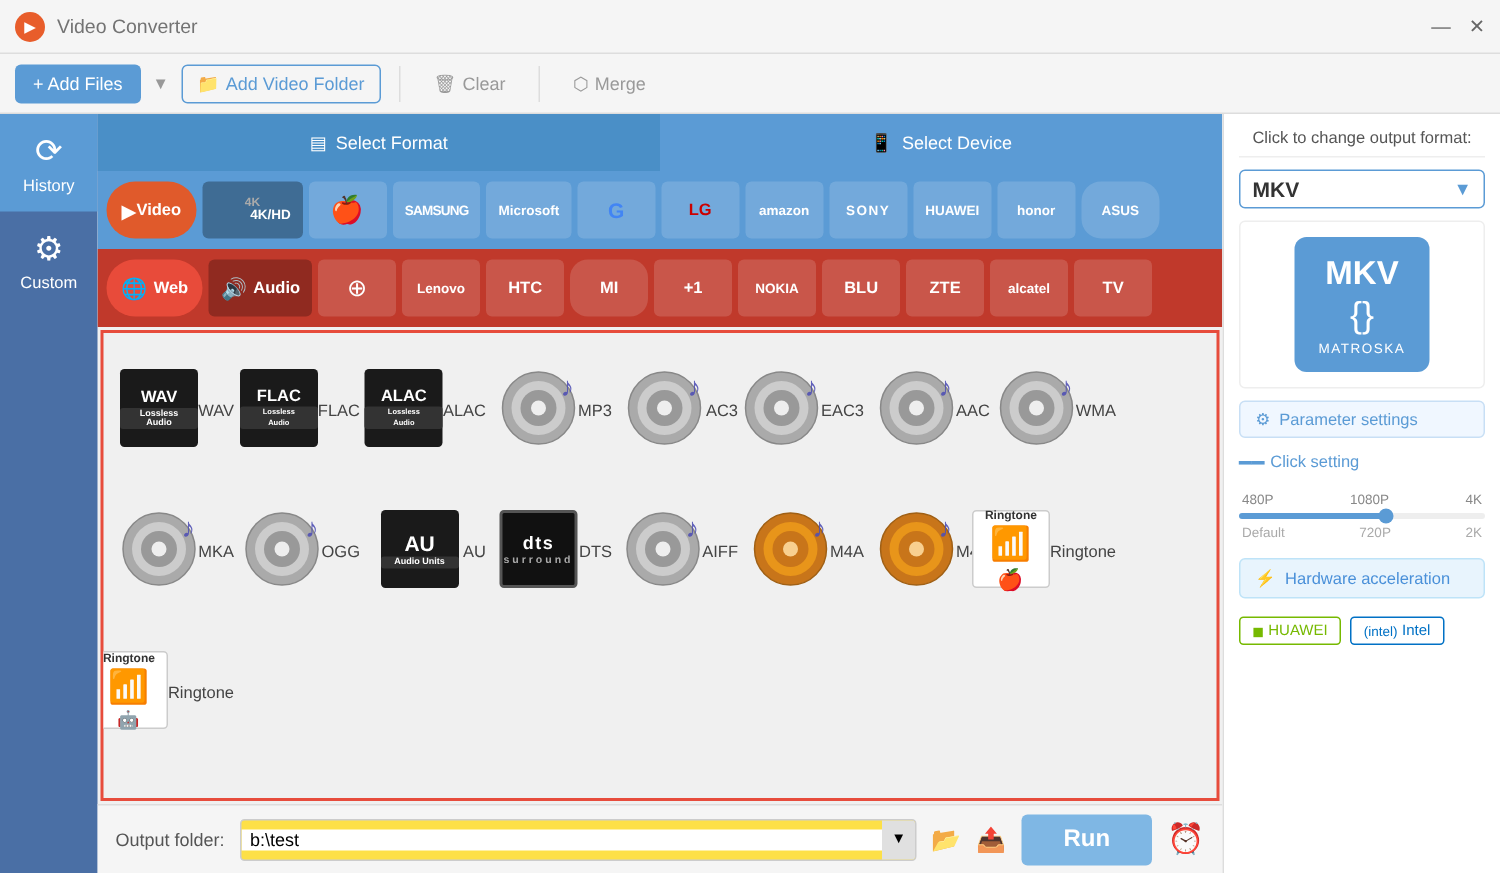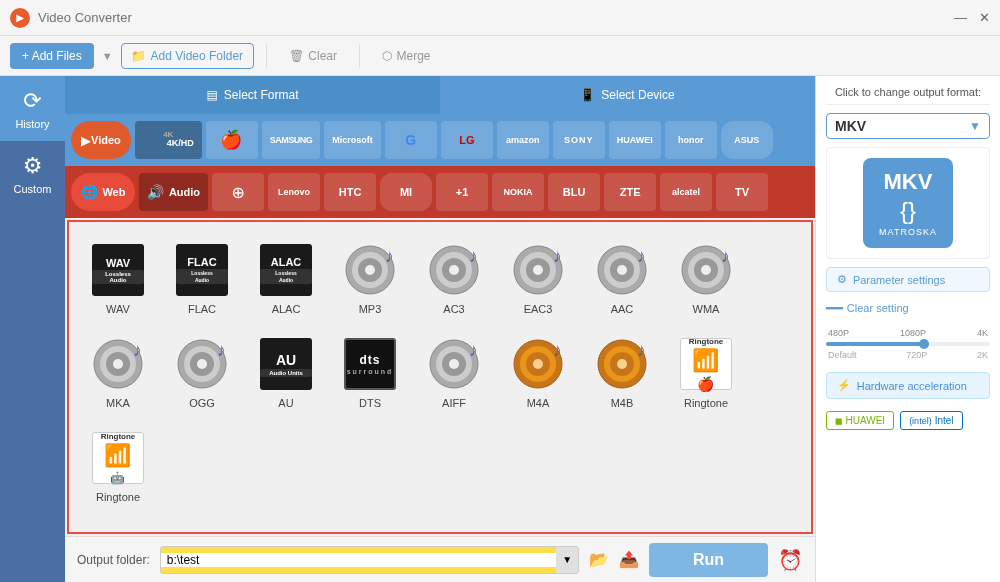--- a/index.html
+++ b/index.html
@@ -46,30 +46,30 @@
     
     
     .web-row { display: flex; background: #c0392b; height: 52px; align-items: center; padding: 0 6px; gap: 4px; overflow: hidden; }
     .web-btn { background: rgba(255,255,255,0.15); border-radius: 4px; padding: 4px 8px; cursor: pointer; color: white; font-size: 11px; display: flex; align-items: center; justify-content: center; min-width: 52px; height: 38px; }
     .web-btn.web-round { background: #e84b3a; border-radius: 20px; padding: 4px 10px; }
     .web-btn.audio-btn { background: rgba(0,0,0,0.25); border-radius: 4px; }
     
     
     .audio-grid-container { flex: 1; overflow-y: auto; padding: 10px; border: 2px solid #e74c3c; margin: 2px; }
     .audio-grid { display: flex; flex-wrap: wrap; gap: 6px; }
-    .audio-item { width: 78px; height: 88px; display: flex; flex-direction: column; align-items: center; justify-content: flex-end; cursor: pointer; padding-bottom: 4px; border: 1px solid transparent; border-radius: 4px; }
+    .audio-item { width: 78px; height: 88px; display: flex; flex-direction: row; align-items: center; justify-content: flex-end; cursor: pointer; padding-bottom: 4px; border: 1px solid transparent; border-radius: 4px; }
     .audio-icon { width: 58px; height: 58px; display: flex; align-items: center; justify-content: center; margin-bottom: 4px; }
     .audio-label { font-size: 11px; color: #444; text-align: center; }
     
     
     .bottom-bar { background: #f5f5f5; height: 46px; display: flex; align-items: center; padding: 0 12px; gap: 10px; border-top: 1px solid #ddd; }
     .output-label { font-size: 12px; color: #555; white-space: nowrap; }
     .btn-browse { background: transparent; border: none; cursor: pointer; font-size: 16px; color: #5b9bd5; }
     .btn-export { background: transparent; border: none; cursor: pointer; font-size: 16px; color: #5b9bd5; }
-    .btn-run { background: #7fb7e4; color: white; border: none; border-radius: 4px; padding: 8px 44px; font-size: 16px; cursor: pointer; font-weight: bold; }
+    .btn-run { background: #7fb7e4; color: white; border: none; border-radius: 4px; padding: 8px 28px; font-size: 16px; cursor: pointer; font-weight: bold; }
     .btn-alarm { background: transparent; border: none; cursor: pointer; font-size: 20px; color: #e85d2b; }
     
     
     .right-panel { width: 185px; background: white; border-left: 1px solid #ddd; padding: 10px; display: flex; flex-direction: column; gap: 8px; overflow: hidden; }
     .right-panel-title { font-size: 11px; color: #555; text-align: center; padding-bottom: 6px; border-bottom: 1px solid #eee; }
     .format-selector { display: flex; align-items: center; gap: 4px; border: 1px solid #5b9bd5; border-radius: 4px; padding: 4px 8px; cursor: pointer; }
     .format-selector-label { flex: 1; font-size: 14px; font-weight: bold; color: #333; }
     .format-preview { display: flex; align-items: center; justify-content: center; padding: 10px; border: 1px solid #eee; border-radius: 4px; }
     .mkv-icon { width: 90px; height: 90px; background: #5b9bd5; border-radius: 8px; display: flex; flex-direction: column; align-items: center; justify-content: center; color: white; }
     .mkv-text-large { font-size: 22px; font-weight: bold; }
@@ -461,21 +461,21 @@
       </div>
     </div>
 
     <button class="btn-param">
       <span>⚙</span>
       <span>Parameter settings</span>
     </button>
 
     <div class="quick-setting-label">
       <span style="font-size:14px;color:#5b9bd5;">━━</span>
-      <span>Clear setting</span>
+      <span>Click setting</span>
     </div>
 
     <div class="quality-slider-container">
       <div class="quality-labels">
         <span>480P</span>
         <span>1080P</span>
         <span>4K</span>
       </div>
       <div class="quality-track">
         <div class="quality-thumb"></div>

